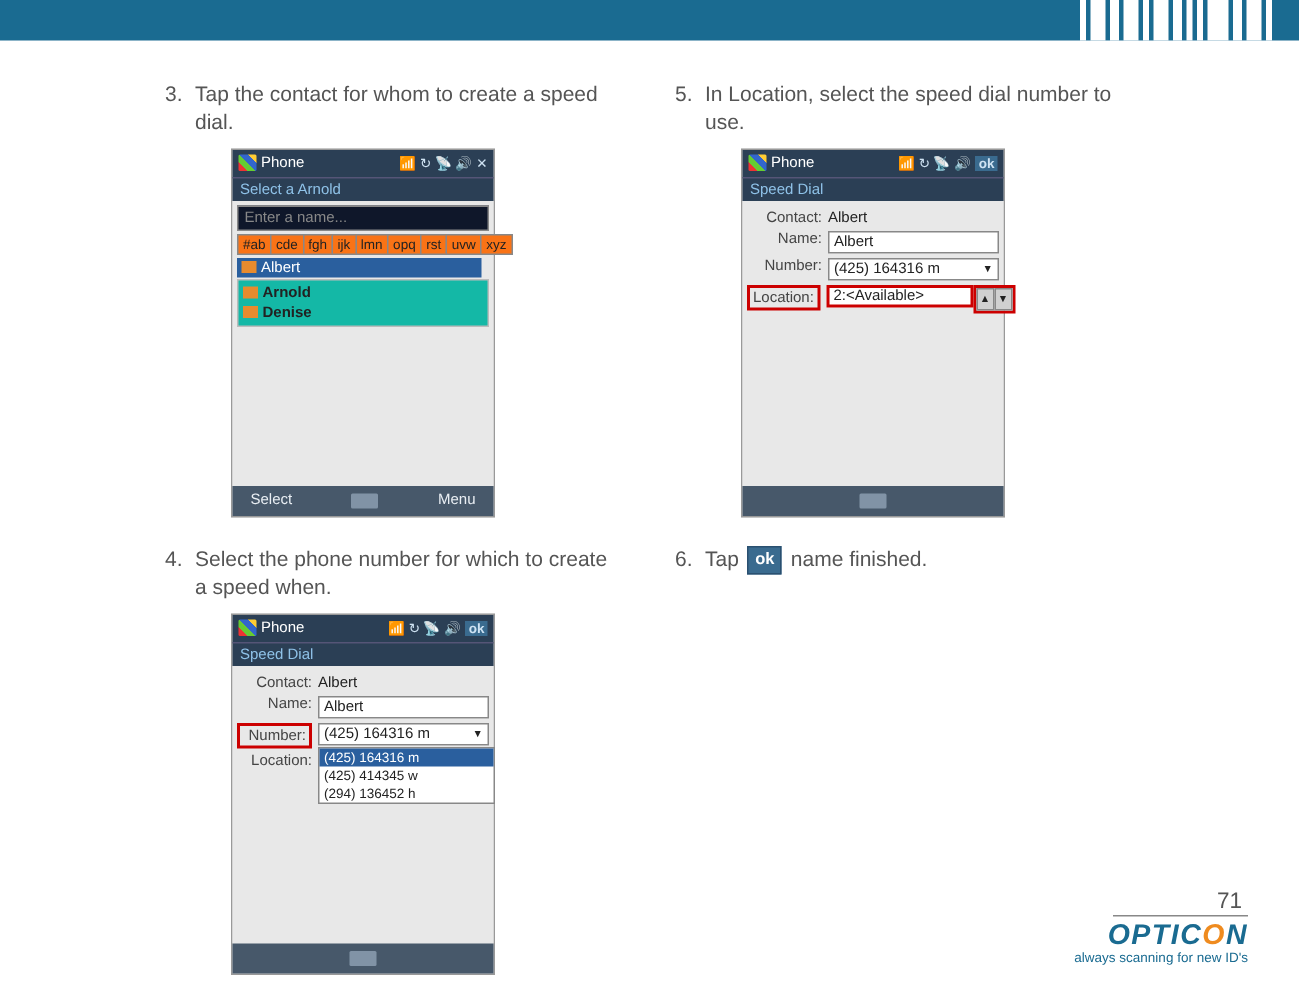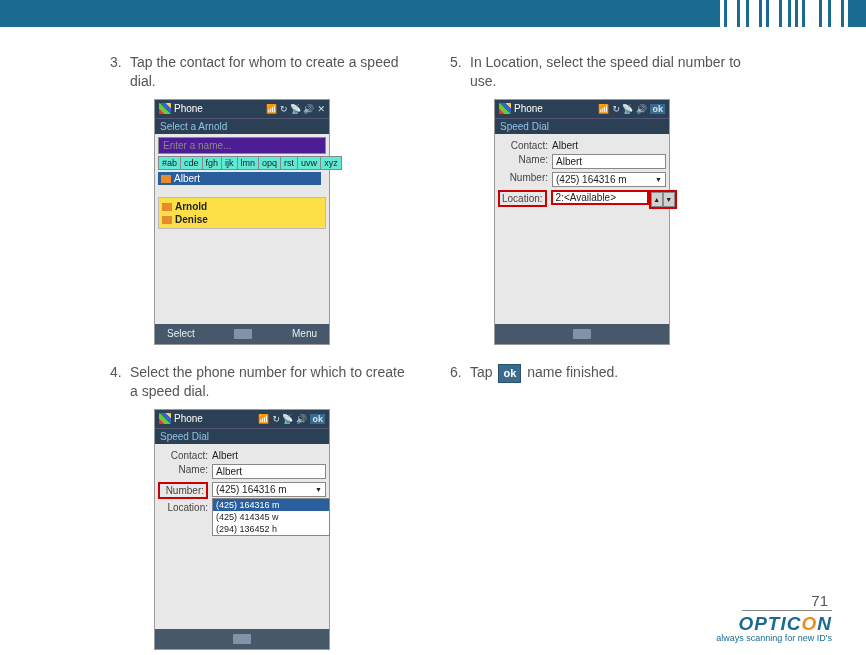--- a/index.html
+++ b/index.html
@@ -15,25 +15,25 @@
   .step-body{flex:1;}
   .shot{margin:8px 0 0 44px;width:176px;border:1px solid #999;background:#e8e8e8;font-size:10px;color:#222;position:relative;}
   .sh-header{background:#2b3f55;color:#fff;height:18px;display:flex;align-items:center;padding:0 4px;justify-content:space-between;}
   .sh-title{display:flex;align-items:center;gap:3px;}
   .winflag{width:12px;height:11px;background:linear-gradient(45deg,#e33 25%,#6c3 25% 50%,#36c 50% 75%,#fc3 75%);border-radius:1px;}
   .sh-icons{display:flex;gap:3px;color:#cfe3f3;font-size:9px;}
   .sh-sub{height:16px;background:#2b3f55;color:#8fc2e8;font-size:10px;padding:2px 5px;border-top:1px solid #557;}
   .sh-body{background:#e8e8e8;min-height:190px;padding:3px;}
   .sh-footer{height:20px;background:#47586a;display:flex;align-items:center;justify-content:space-between;padding:0 12px;color:#e9eef3;font-size:10px;gap:13px;}
   .sh-keyb{width:18px;height:10px;background:#8193a6;border-radius:1px;}
-  .inputbox{background:#4c1d95;border:1px solid #888;padding:2px 4px;color:#888;}
+  .inputbox{background:#0f172a;border:1px solid #888;padding:2px 4px;color:#888;}
   .tabs{display:flex;margin-top:2px;}
-  .tabs span{border:1px solid #888;background:#5eead4;font-size:9px;padding:1px 3px;margin-right:-1px;text-align:center;}
+  .tabs span{border:1px solid #888;background:#f97316;font-size:9px;padding:1px 3px;margin-right:-1px;text-align:center;}
   .bluehi{background:#2a5f9e;color:#fff;padding:1px 3px;display:inline-block;font-size:10px;margin-top:2px;}
-  .clist{background:#fde047;border:1px solid #bbb;margin-top:12px;padding:2px 3px;}
+  .clist{background:#14b8a6;border:1px solid #bbb;margin-top:1px;padding:2px 3px;}
   .clitem{font-size:10px;padding:1px 0;}
   .orangecard{display:inline-block;width:10px;height:8px;background:#e88b2e;margin-right:3px;vertical-align:middle;}
   .formrow{display:flex;align-items:flex-start;margin:3px 0;font-size:10px;}
   .formrow label{width:50px;text-align:right;margin-right:4px;color:#444;}
   .formrow .recessed{flex:1;background:#fff;border:1px solid #888;padding:1px 3px;height:15px;font-size:10px;display:flex;align-items:center;}
   .redbox{border:2px solid #c00 !important;}
   .dropdown{background:#fff;border:1px solid #888;margin-left:54px;width:118px;}
   .dropdown div{font-size:9px;padding:1px 3px;}
   .ddsel{background:#2a5f9e;color:#fff;}
   .spin{display:flex;}
@@ -107,21 +107,21 @@
           <span>Select</span>
           <span class="sh-keyb"></span>
           <span>Menu</span>
         </div>
       </div>
     </div>
 
     <div class="step">
       <div class="step-txt">
         <span class="step-num">4.</span>
-        <span class="step-body">Select the phone number for which to create a speed dial.</span>
+        <span class="step-body">Select the phone number for which to create a speed when.</span>
       </div>
       <div class="shot">
         <div class="sh-header">
           <span class="sh-title">
               <span class="winflag"></span>
               <span>Phone</span>
             </span>
           <span class="sh-icons">📶 ↻ 📡 🔊 <b style="background:#3a6b8f;padding:0 2px;">ok</b></span>
         </div>
         <div class="sh-sub">Speed Dial</div>

